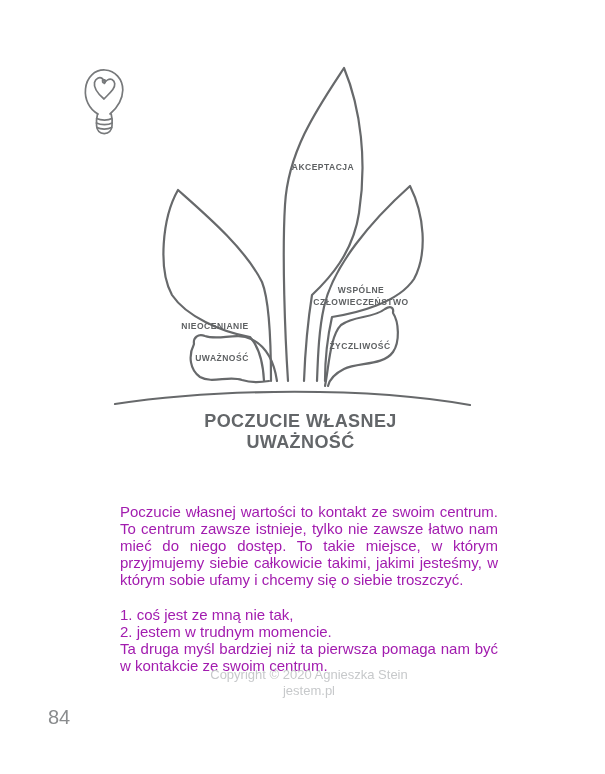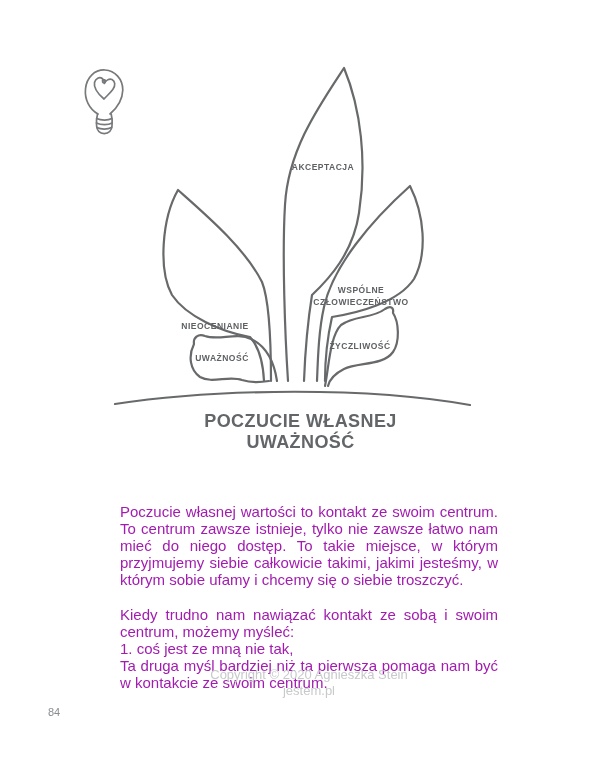--- a/index.html
+++ b/index.html
@@ -37,21 +37,21 @@
   .list-line{text-align:left;}
   .watermark{
     position:absolute;left:120px;width:378px;top:667px;
     text-align:center;
     font-size:13px;line-height:16px;
     color:#c7c9cb;
     pointer-events:none;
   }
   .page-number{
     position:absolute;left:48px;top:706px;
-    font-size:11px;color:#8a8c8e;
+    font-size:20px;color:#8a8c8e;
   }
 </style>
 </head>
 <body>
 
 <div class="page">
 
   <svg class="plant-svg" width="605" height="774" viewBox="0 0 605 774" fill="none" style="pointer-events:none;">
     <g stroke="#77797b" stroke-width="1.7" stroke-linecap="round" stroke-linejoin="round" fill="none">
       <path d="M98 114 C89 109 84.5 99 85.5 89 C86.5 77 95 69.5 105 70 C115 70.5 122.8 79 122.8 90 C122.5 100 117 108 110 114"></path>
@@ -83,22 +83,22 @@
   <div class="diagram-label" style="left:360px;top:347px;">ŻYCZLIWOŚĆ</div>
 
   <div class="page-title">
     <div>POCZUCIE WŁASNEJ</div>
     <div>UWAŻNOŚĆ</div>
   </div>
 
   <div class="body-text">
     <div>Poczucie własnej wartości to kontakt ze swoim centrum. To centrum zawsze istnieje, tylko nie zawsze łatwo nam mieć do niego dostęp. To takie miejsce, w którym przyjmujemy siebie całkowicie takimi, jakimi jesteśmy, w którym sobie ufamy i chcemy się o siebie troszczyć.</div>
     <div class="para2">
-      <div>Kiedy trudno nam nawiązać kontakt ze sobą i swoim centrum, możemy myśleć:</div>
       <div class="list-line">1. coś jest ze mną nie tak,</div>
+      <div class="list-line">2. jestem w trudnym momencie.</div>
       <div>Ta druga myśl bardziej niż ta pierwsza pomaga nam być w kontakcie ze swoim centrum.</div>
     </div>
   </div>
 
   <div class="watermark">
     <div>Copyright © 2020 Agnieszka Stein</div>
     <div>jestem.pl</div>
   </div>
 
   <div class="page-number">84</div>

